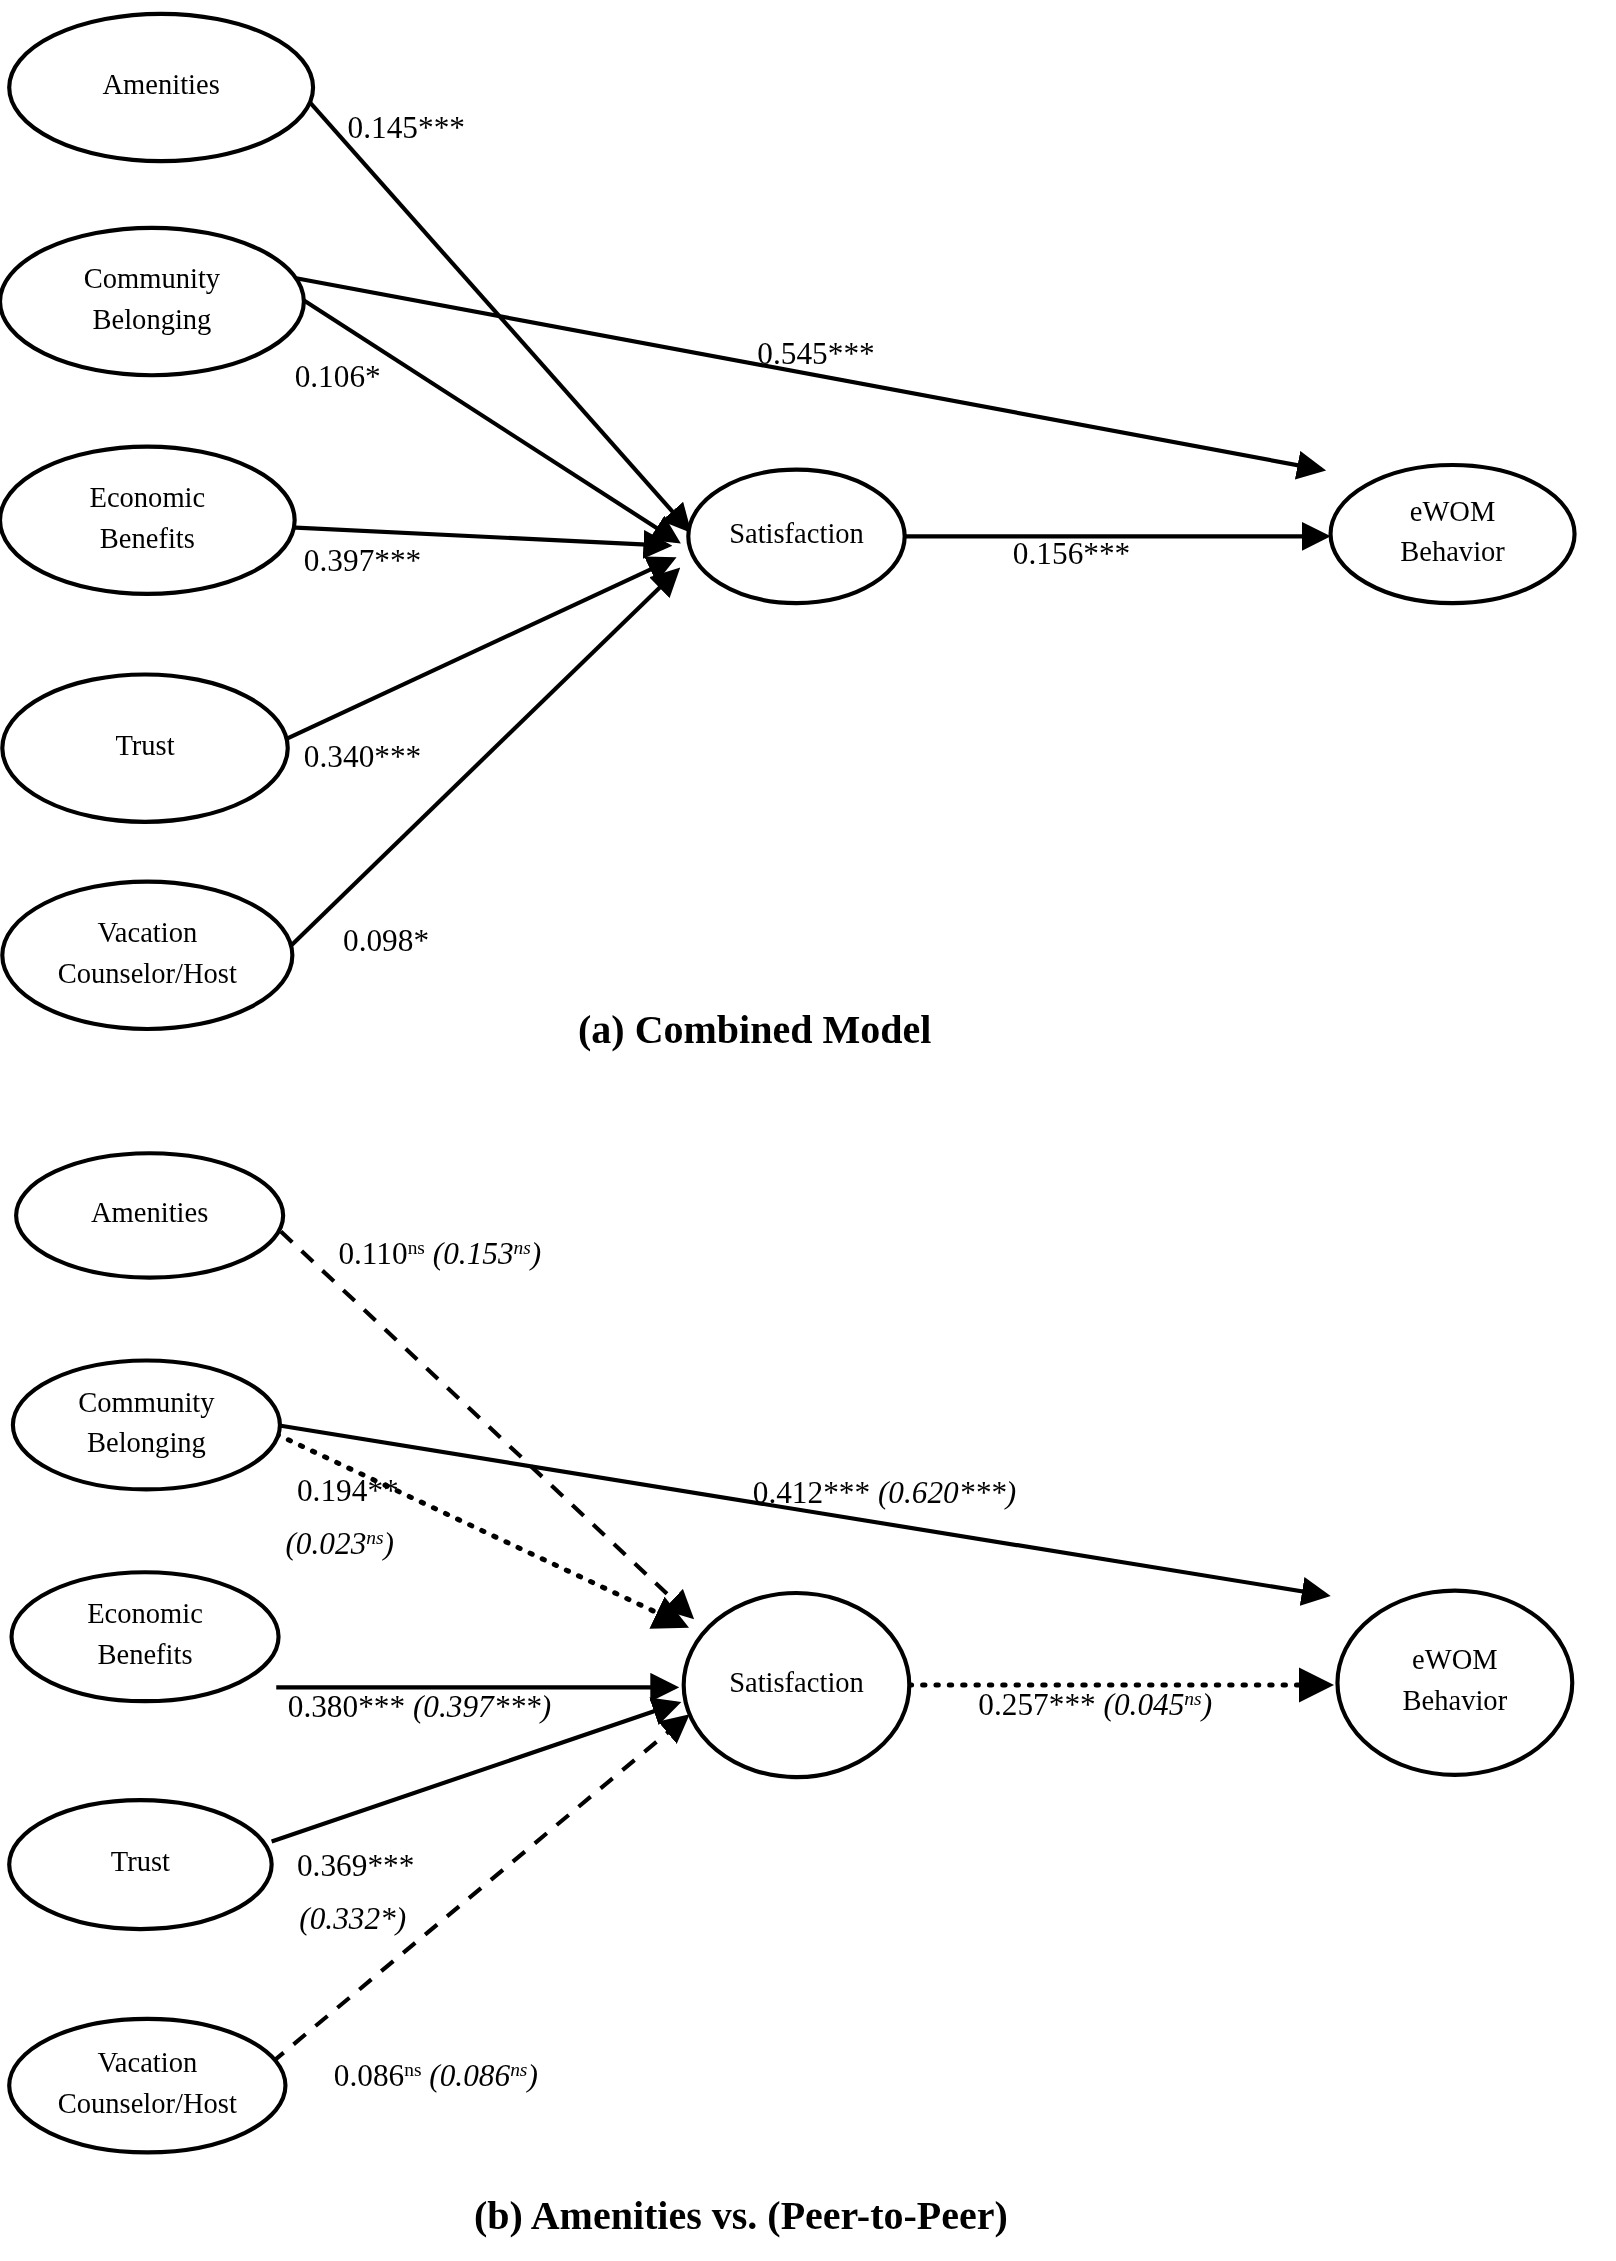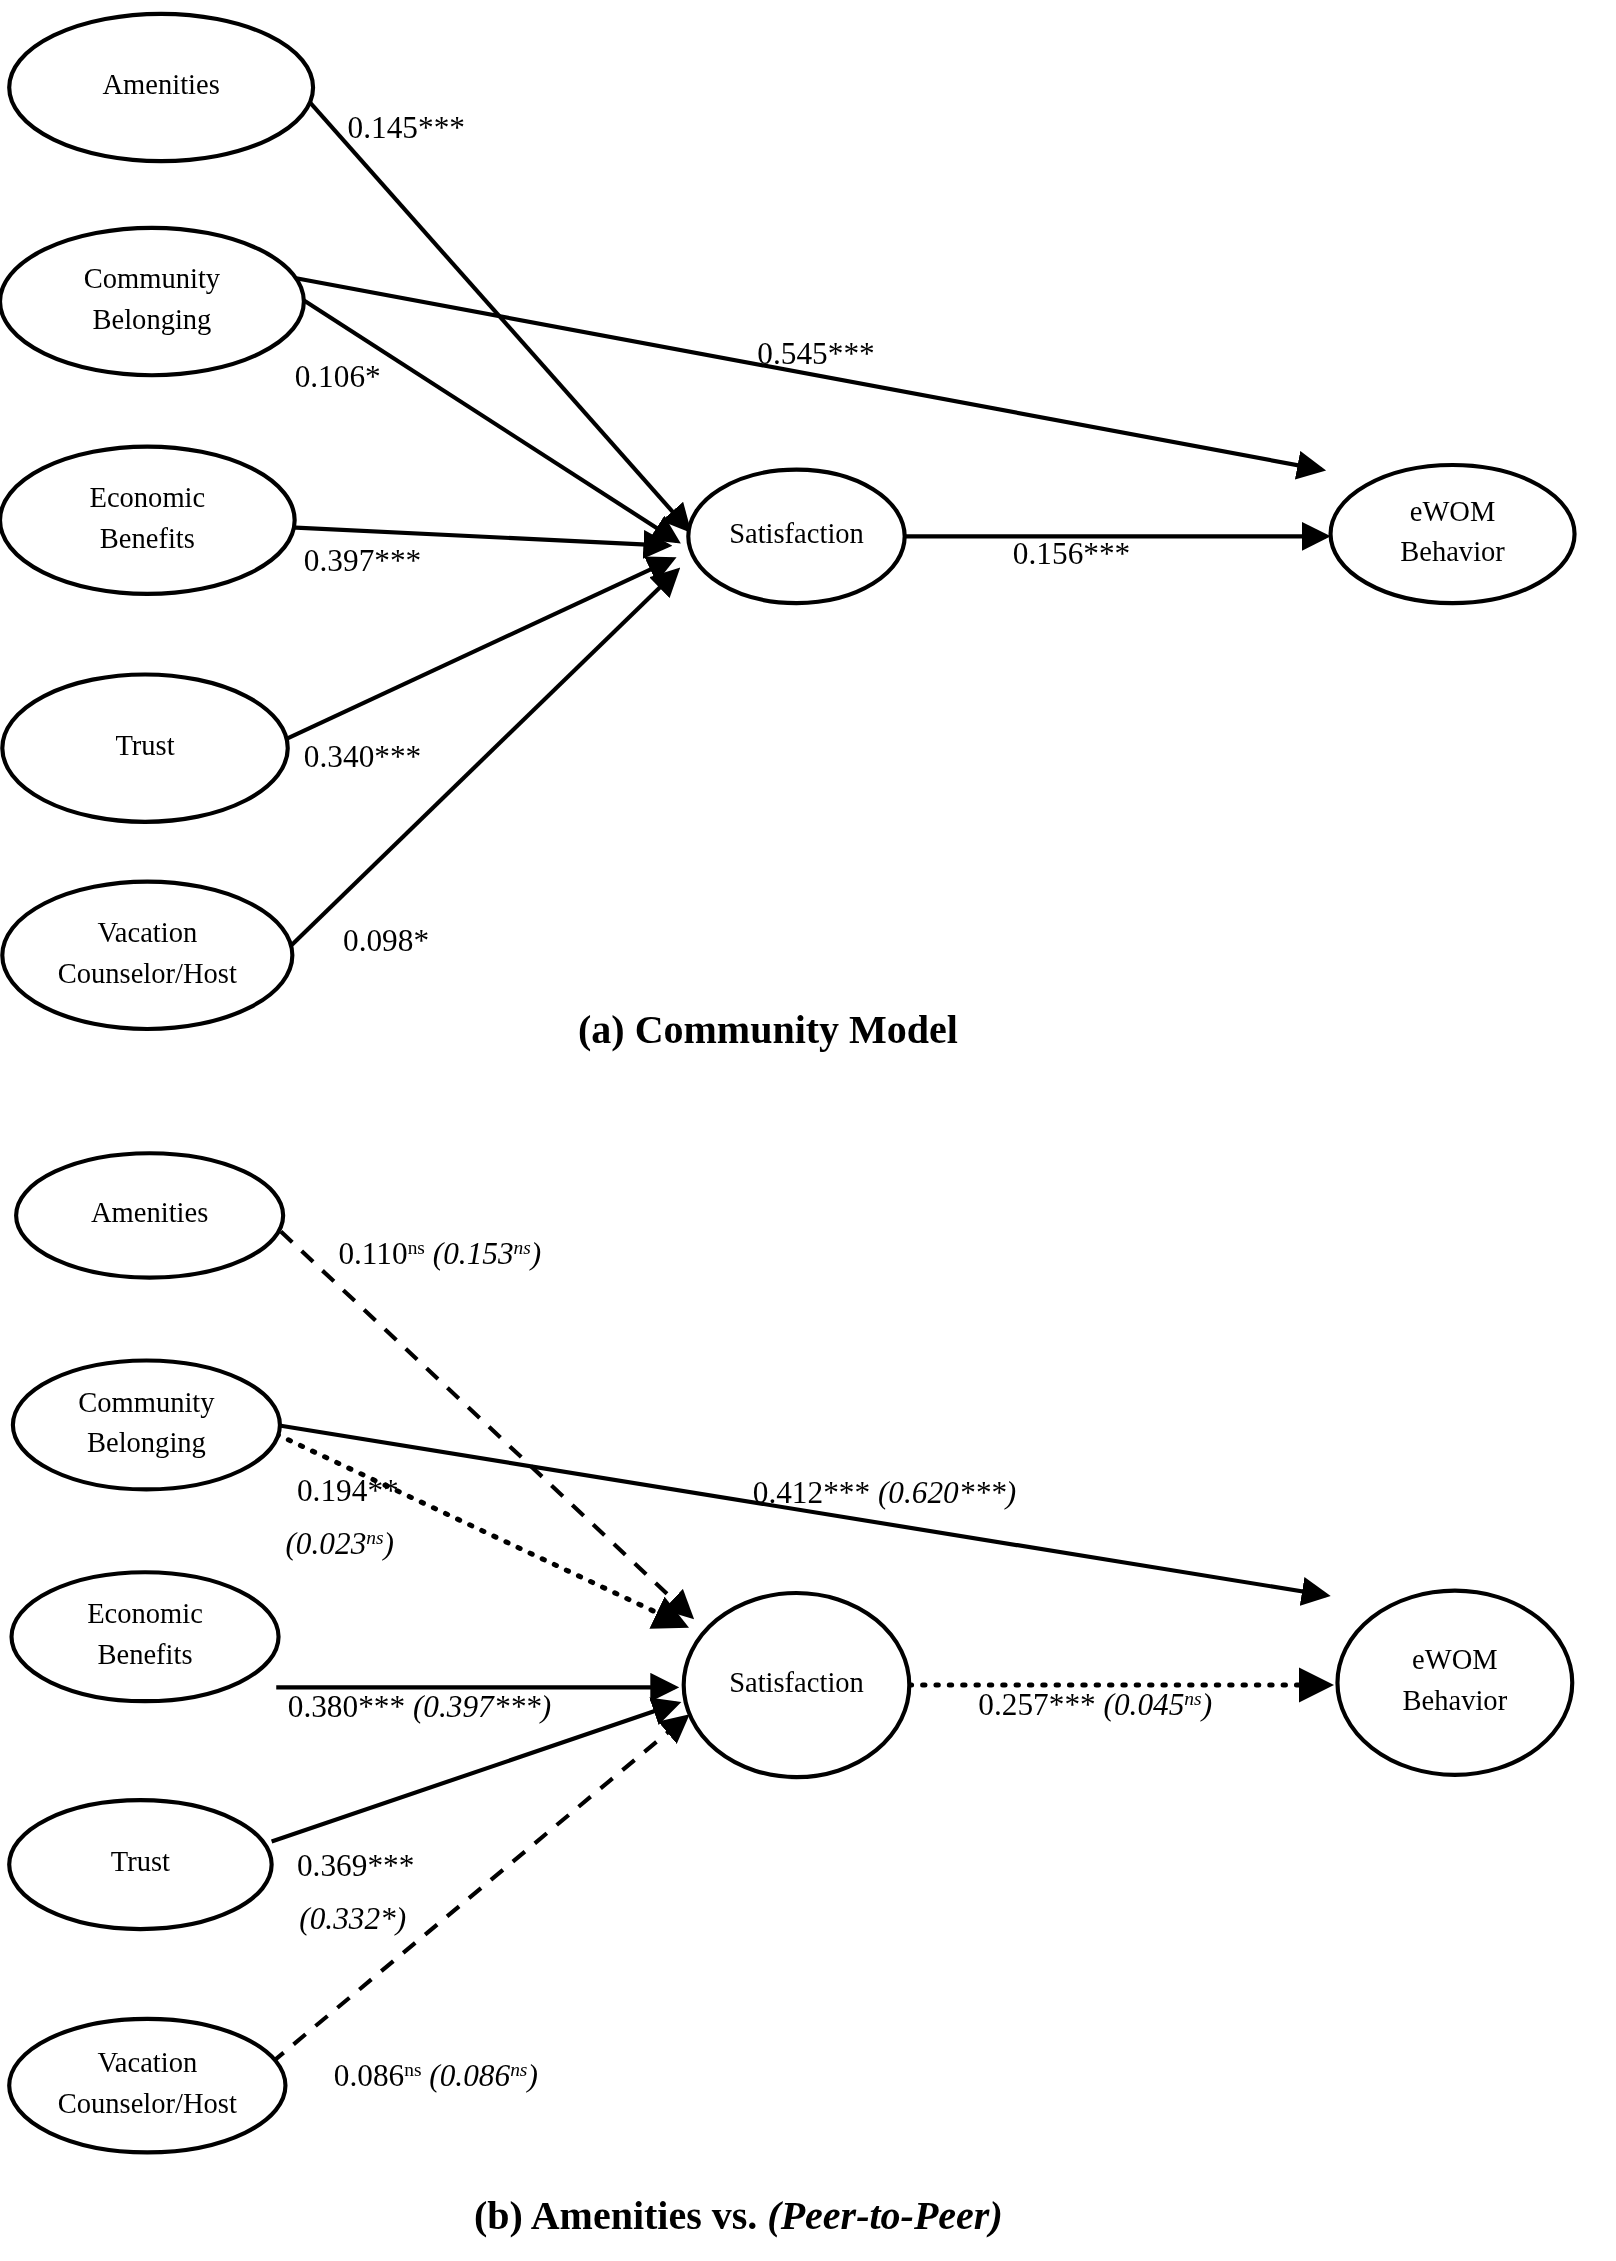--- a/index.html
+++ b/index.html
@@ -66,21 +66,20 @@
   }
   .panel-caption {
     position: absolute;
     font-family: "Liberation Serif", "DejaVu Serif", serif;
     font-weight: bold;
     font-size: 40px;
     color: #000000;
     white-space: nowrap;
   }
   .panel-caption .ital {
-    font-style: italic;
     margin-top: 48px;
   }
 </style>
 </head>
 <body>
 
 <div id="figure-root">
 
   <svg class="panel-svg" viewBox="0 0 3510 4911">
     <defs>
@@ -208,21 +207,21 @@
       <text class="coef-text" x="645" y="4075">0.369***</text>
       <text class="coef-text" x="650" y="4190"><tspan class="ital">(0.332*)</tspan></text>
 
       <text class="coef-text" x="725" y="4530"><tspan>0.086</tspan><tspan class="sup">ns</tspan><tspan> </tspan><tspan class="ital">(0.086</tspan><tspan class="sup ital">ns</tspan><tspan class="ital">)</tspan></text>
 
       <text class="coef-text" x="2125" y="3725"><tspan>0.257*** </tspan><tspan class="ital">(0.045</tspan><tspan class="sup ital">ns</tspan><tspan class="ital">)</tspan></text>
     </g>
   </svg>
 
   <div class="panel-caption" style="left:578px; top:1006px;">
-    <span>(a) </span><span>Community Model</span>
+    <span>(a) </span><span>Combined Model</span>
   </div>
 
   <div class="panel-caption" style="left:474px; top:2192px;">
     <span>(b) </span><span>Amenities vs. </span><span class="ital">(Peer-to-Peer)</span>
   </div>
 
 </div>
 
 
 </body></html>

